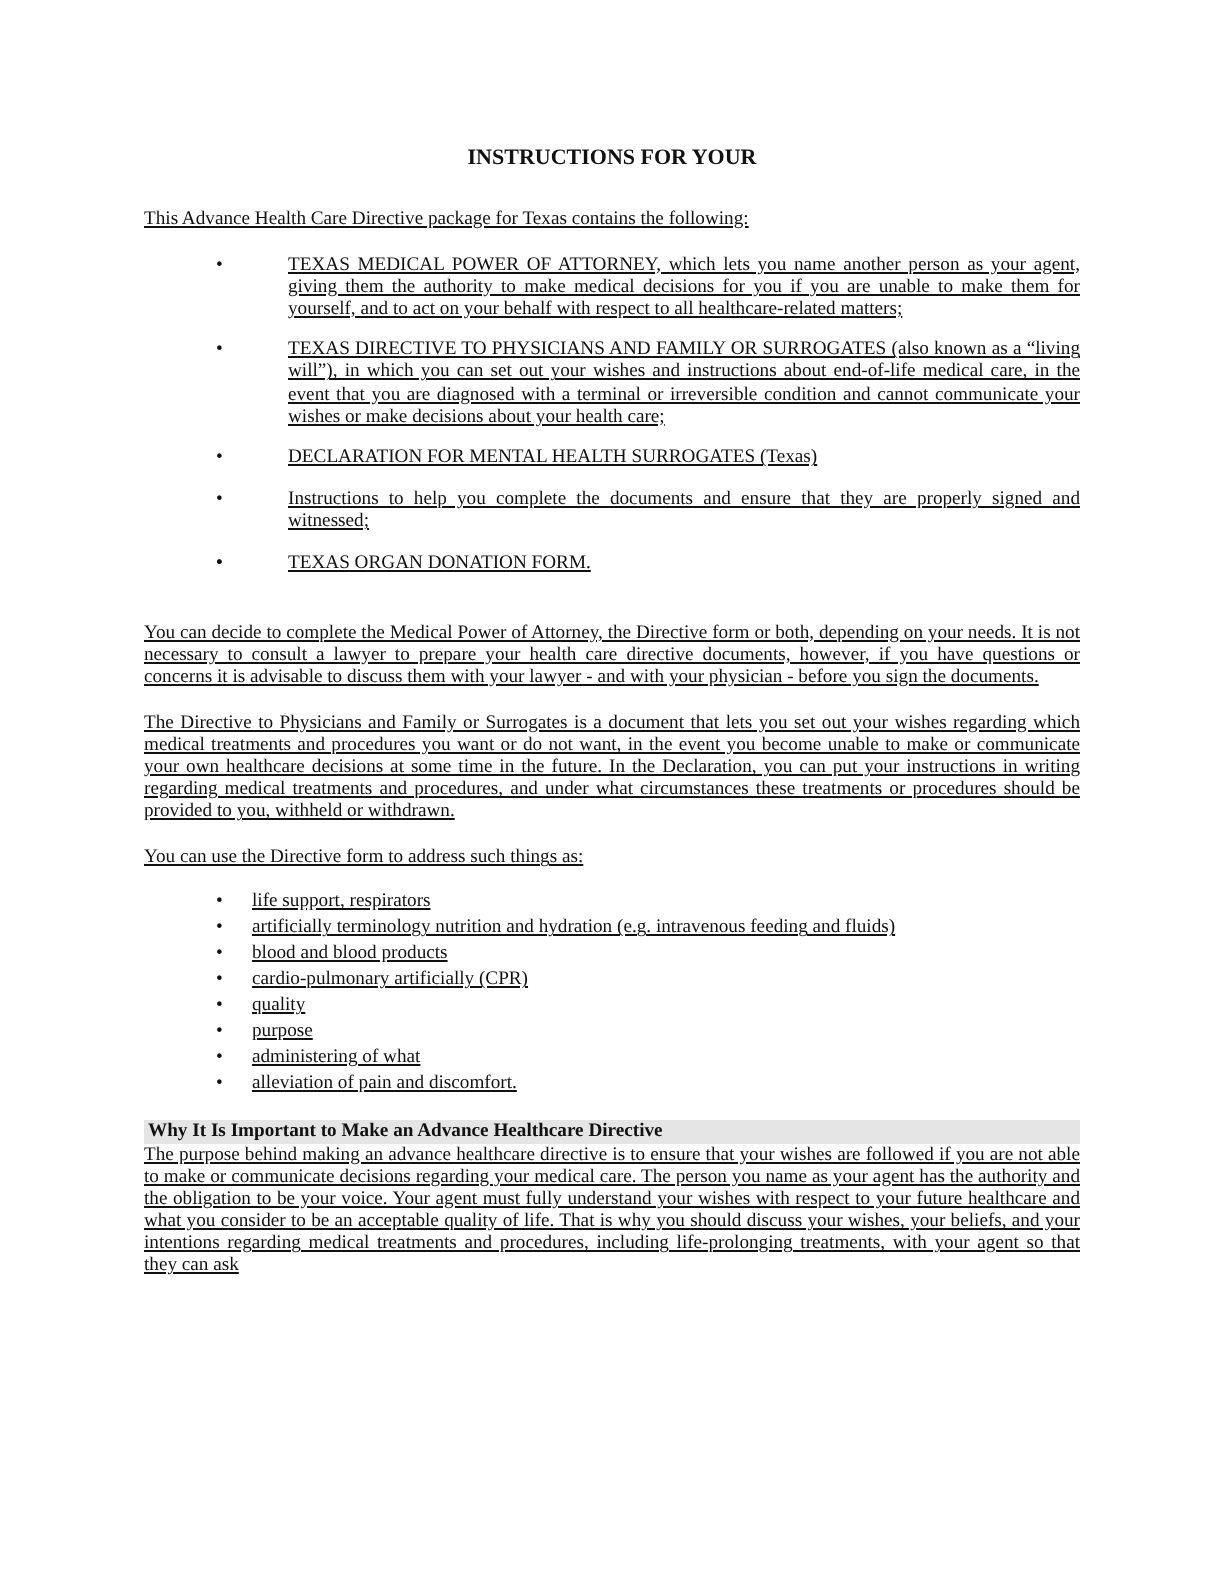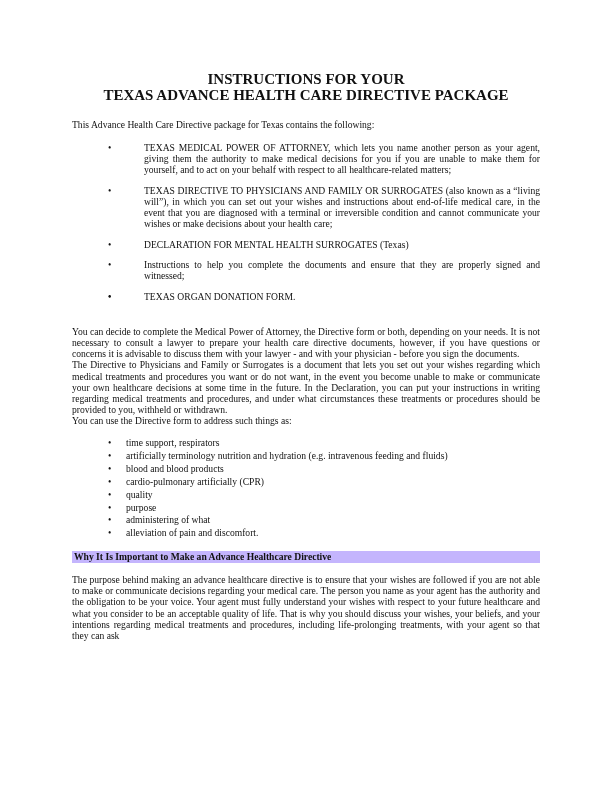--- a/index.html
+++ b/index.html
@@ -3,73 +3,72 @@
   <meta charset="utf-8">
   <style>
     html, body { margin: 0; padding: 0; background: #ffffff; }
     body {
       width: 612px; height: 792px; position: relative; overflow: hidden;
       font-family: "Liberation Serif", "DejaVu Serif", serif;
       color: #111111;
     }
     .page { position: absolute; left: 72px; top: 72px; width: 468px; }
     .title {
-      text-align: center; font-weight: bold; font-size: 15px; line-height: 15.5px;
+      text-align: center; font-weight: bold; font-size: 11px; line-height: 15.5px;
       margin: 0;
     }
     .title span { display: block; }
-    p, li { font-size: 9.6px; line-height: 11.1px; margin: 0; }
+    p, li { font-size: 9.6px; line-height: 11.1px; margin: 0; text-decoration: underline; }
     .intro { margin-top: 16px; }
     .just { text-align: justify; }
     ul.main { list-style: none; padding: 0; margin: 12px 0 0 0; }
     ul.main li { position: relative; padding-left: 72px; margin-bottom: 9.5px; text-align: justify; }
     ul.main li .bullet { position: absolute; left: 36px; top: 0; }
     .p1 { margin-top: 24px; }
-    .p2 { }
-    .p3 { margin-top: 0; }
+    .p2 { margin-top: 12px; }
+    .p3 { margin-top: 12px; }
     ul.sub { list-style: none; padding: 0; margin: 11px 0 0 0; }
     ul.sub li { position: relative; padding-left: 54px; line-height: 12.9px; }
     ul.sub li .bullet { position: absolute; left: 36px; top: 0; }
     .heading {
       margin-top: 11px; background: #f8c9ae; font-weight: bold; font-size: 9.6px;
       line-height: 12px; padding-left: 2px;
     }
-    .p4 { margin-top: 11px; }
+    .p4 { }
   </style>
 </head>
 <body>
 
 <div class="page">
   <h1 class="title">
     <span>INSTRUCTIONS FOR YOUR</span>
-    <span>TEXAS ADVANCE HEALTH CARE DIRECTIVE PACKAGE</span>
   </h1>
 
   <p class="intro">This Advance Health Care Directive package for Texas contains the following:</p>
 
   <ul class="main">
     <li><span class="bullet">•</span><span>TEXAS MEDICAL POWER OF ATTORNEY, which lets you name another person as your agent, giving them the authority to make medical decisions for you if you are unable to make them for yourself, and to act on your behalf with respect to all healthcare-related matters;</span></li>
     <li><span class="bullet">•</span><span>TEXAS DIRECTIVE TO PHYSICIANS AND FAMILY OR SURROGATES (also known as a “living will”), in which you can set out your wishes and instructions about end-of-life medical care, in the event that you are diagnosed with a terminal or irreversible condition and cannot communicate your wishes or make decisions about your health care;</span></li>
     <li><span class="bullet">•</span><span>DECLARATION FOR MENTAL HEALTH SURROGATES (Texas)</span></li>
     <li><span class="bullet">•</span><span>Instructions to help you complete the documents and ensure that they are properly signed and witnessed;</span></li>
     <li style="text-align:left"><span class="bullet">•</span></li>
     <li><span class="bullet">•</span><span>TEXAS ORGAN DONATION FORM.</span></li>
   </ul>
 
   <p class="p1 just">You can decide to complete the Medical Power of Attorney, the Directive form or both, depending on your needs. It is not necessary to consult a lawyer to prepare your health care directive documents, however, if you have questions or concerns it is advisable to discuss them with your lawyer - and with your physician - before you sign the documents.</p>
   <p class="p2 just">The Directive to Physicians and Family or Surrogates is a document that lets you set out your wishes regarding which medical treatments and procedures you want or do not want, in the event you become unable to make or communicate your own healthcare decisions at some time in the future. In the Declaration, you can put your instructions in writing regarding medical treatments and procedures, and under what circumstances these treatments or procedures should be provided to you, withheld or withdrawn.</p>
   <p class="p3">You can use the Directive form to address such things as:</p>
 
   <ul class="sub">
-    <li><span class="bullet">•</span><span>time support, respirators</span></li>
+    <li><span class="bullet">•</span><span>life support, respirators</span></li>
     <li><span class="bullet">•</span><span>artificially terminology nutrition and hydration (e.g. intravenous feeding and fluids)</span></li>
     <li><span class="bullet">•</span><span>blood and blood products</span></li>
     <li><span class="bullet">•</span><span>cardio-pulmonary artificially (CPR)</span></li>
     <li><span class="bullet">•</span><span>quality</span></li>
     <li><span class="bullet">•</span><span>purpose</span></li>
     <li><span class="bullet">•</span><span>administering of what</span></li>
     <li><span class="bullet">•</span><span>alleviation of pain and discomfort.</span></li>
   </ul>
 
-  <div class="heading" style="background: #c4b5fd;">Why It Is Important to Make an Advance Healthcare Directive</div>
+  <div class="heading" style="background: #e5e5e5;">Why It Is Important to Make an Advance Healthcare Directive</div>
 
   <p class="p4 just">The purpose behind making an advance healthcare directive is to ensure that your wishes are followed if you are not able to make or communicate decisions regarding your medical care. The person you name as your agent has the authority and the obligation to be your voice. Your agent must fully understand your wishes with respect to your future healthcare and what you consider to be an acceptable quality of life. That is why you should discuss your wishes, your beliefs, and your intentions regarding medical treatments and procedures, including life-prolonging treatments, with your agent so that they can ask</p>
 </div>
 
 </body></html>

